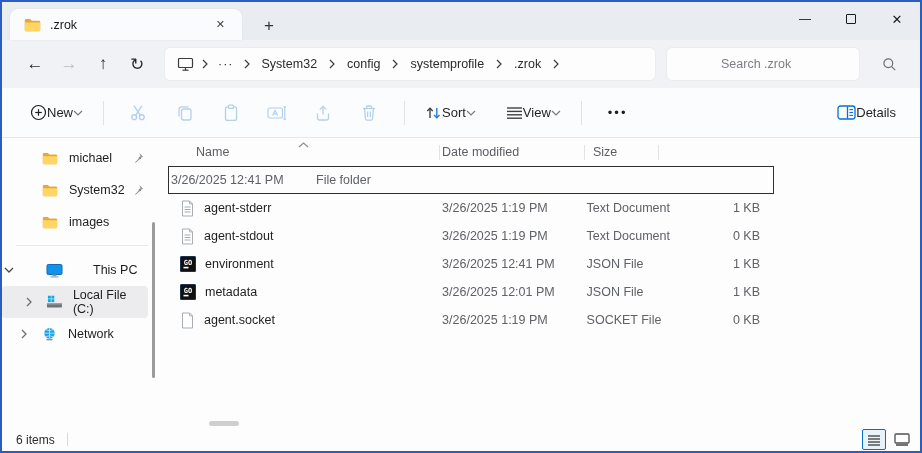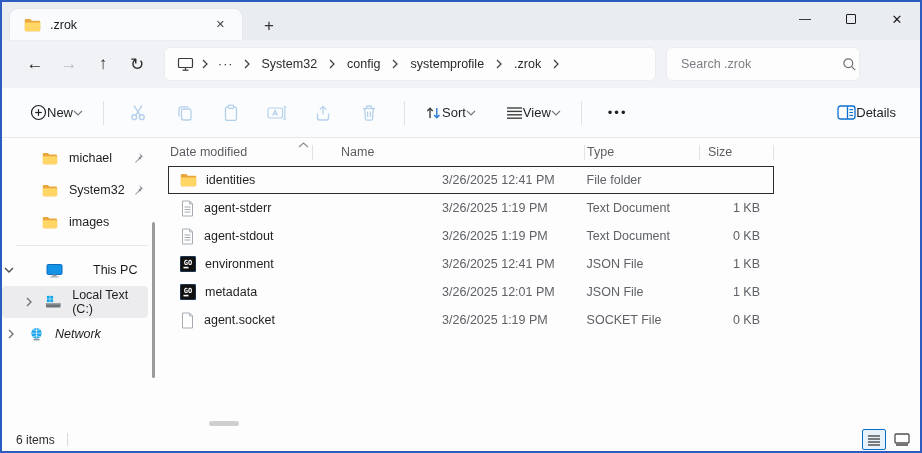--- a/index.html
+++ b/index.html
@@ -40,21 +40,21 @@
   .crumb{ padding:4px 6px; border-radius:4px; white-space:nowrap; }
   .crumb-sep{ display:flex; align-items:center; padding:0 6px; }
   .crumb-ellipsis{ letter-spacing:1px; color:#2b2b2b; padding:0 4px; }
   .searchbox{
     margin-left:10px; height:34px; width:194px; background:#fdfdfe;
     border:1px solid #ebecee; border-radius:6px;
     display:flex; align-items:center; padding:0 10px 0 14px;
   }
   .searchbox input{
     border:none; outline:none; background:transparent; flex:1;
-    font-family:"Liberation Sans", sans-serif; font-size:12.5px; color:#3a3a3a;
+    font-family:"Liberation Sans", sans-serif; font-size:12.5px; color:#3a3a3a;margin-left:40px;
   }
   .searchbox input::placeholder{ color:#7b7e83; opacity:1; }
 
   
   .toolbar{ height:50px; background:#fbfcfd; border-bottom:1px solid #e7e8ea;
             display:flex; align-items:center; padding:0 20px; }
   .tb-group{ display:flex; align-items:center; padding:6px 8px; border-radius:4px; }
   .tb-label{ font-size:13px; color:#1f1f1f; }
   .tb-divider{ width:1px; height:24px; background:#e1e2e5; margin:0 12px; }
   .tb-icon{ width:46px; display:flex; justify-content:center; align-items:center; }
@@ -374,23 +374,23 @@
         <svg style="margin-left:10px;" width="18" height="16" viewBox="0 0 18 16">
             <g fill="#12a7e8">
               <rect x="2" y="1.5" width="3" height="3"></rect>
               <rect x="5.6" y="1.5" width="3" height="3"></rect>
               <rect x="2" y="5.1" width="3" height="3"></rect>
               <rect x="5.6" y="5.1" width="3" height="3"></rect>
             </g>
             <rect x="1" y="9" width="15.5" height="4.8" rx="1" fill="#6d7479"></rect>
             <rect x="1" y="9" width="15.5" height="1.6" fill="#9aa2a9"></rect>
           </svg>
-        <span class="lbl">Local Text (C:)</span>
-      </div>
-      <div class="tree-item" style="padding-left:2px;font-style:italic;">
+        <span class="lbl">Local File (C:)</span>
+      </div>
+      <div class="tree-item" style="padding-left:15px;">
         <span class="chev">
             <svg width="6" height="10" viewBox="0 0 6 10">
               <polyline points="1,1 5,5 1,9" fill="none" stroke="#6f6f6f" stroke-width="1.3"></polyline>
             </svg>
           </span>
         <svg style="margin-left:10px;" width="17" height="15" viewBox="0 0 17 15">
             <circle cx="8.5" cy="6.2" r="5.2" fill="#1aa3e8"></circle>
             <g stroke="#cdecfb" stroke-width=".8" fill="none">
               <line x1="3.3" y1="6.2" x2="13.7" y2="6.2"></line>
               <line x1="8.5" y1="1" x2="8.5" y2="11.4"></line>
@@ -402,34 +402,26 @@
       </div>
 
       <span class="sb-scroll"></span>
     </div>
 
     <div class="filearea">
       <div class="fl-header">
         <span class="sort-caret"><svg width="11" height="6" viewBox="0 0 11 6">
               <polyline points="1,5 5.5,1 10,5" fill="none" stroke="#8f8f8f" stroke-width="1.2"></polyline>
             </svg></span>
+        <span class="hcell h-name">Name</span>
         <span class="hcell h-date">Date modified</span>
-        <span class="hcell h-name">Name</span>
-        <span class="hcell h-type">Type</span>
         <span class="hcell h-size">Size</span>
       </div>
 
       <div class="row focused">
-        <span class="c-name">
-            <svg width="17" height="14" viewBox="0 0 17 14">
-              <path d="M.8 2.2Q.8 1 2 1h4.2l1.6 1.8H15q1.2 0 1.2 1.2V12q0 1.2-1.2 1.2H2Q.8 13.2.8 12Z" fill="#e9a63c"></path>
-              <path d="M.8 4.6H16.2V12q0 1.2-1.2 1.2H2Q.8 13.2.8 12Z" fill="#ffd564"></path>
-            </svg>
-            <span class="fname">identities</span>
-          </span>
         <span class="c-date">3/26/2025 12:41 PM</span>
         <span class="c-type">File folder</span>
         <span class="c-size"></span>
       </div>
 
       <div class="row">
         <span class="c-name">
             <svg width="15" height="17" viewBox="0 0 15 17">
               <path d="M2.5 1H9.5L12.5 4V16H2.5Z" fill="#fff" stroke="#a7adb3"></path>
               <path d="M9.5 1 12.5 4H9.5Z" fill="#dfe3e7" stroke="#a7adb3" stroke-width=".8"></path>

